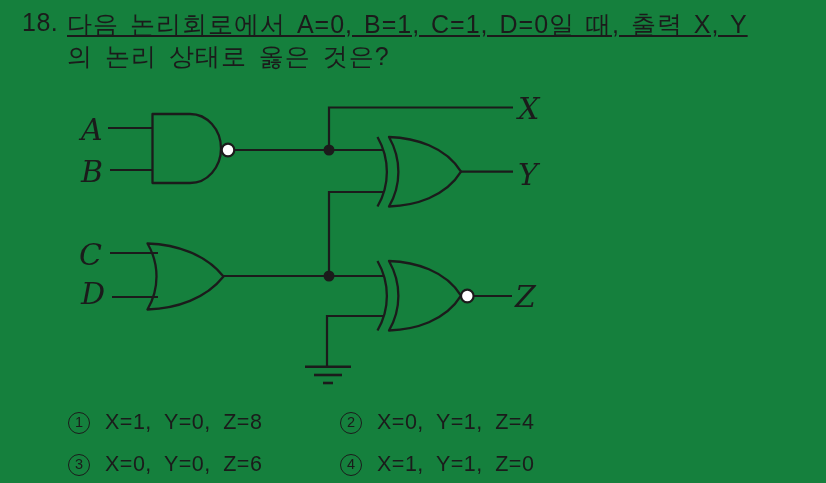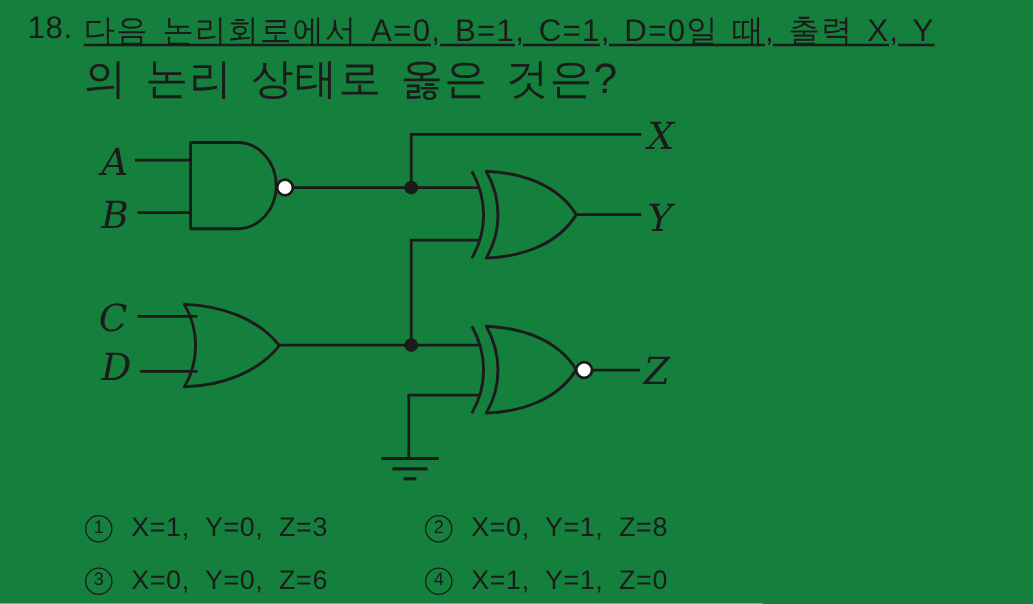--- a/index.html
+++ b/index.html
@@ -18,21 +18,21 @@
     font-size: 25px; letter-spacing: 0.5px;
   }
   .q-line1 {
     position: absolute; left: 67px; top: 8px;
     font-size: 25px; letter-spacing: 1px; word-spacing: 3px;
     white-space: nowrap;
     text-decoration: underline;
   }
   .q-line2 {
     position: absolute; left: 67px; top: 40px;
-    font-size: 34px; letter-spacing: 1px; word-spacing: 4px;
+    font-size: 25px; letter-spacing: 1px; word-spacing: 4px;
     white-space: nowrap;
   }
   
   #circuit-svg { position: absolute; left: 0; top: 0; }
   .wire { stroke: #1b1b1b; stroke-width: 2.2; fill: none; stroke-linecap: butt; }
   .gate { stroke: #1b1b1b; stroke-width: 2.3; fill: none; stroke-linejoin: round; }
   .bubble { stroke: #1b1b1b; stroke-width: 2.2; fill: #ffffff; }
   .dot { fill: #1b1b1b; stroke: none; }
   .sig-label {
     font-family: "DejaVu Serif", "Liberation Serif", serif;
@@ -121,28 +121,28 @@
     <text class="sig-label" x="81" y="304">D</text>
     <text class="sig-label" x="518" y="119">X</text>
     <text class="sig-label" x="518" y="185">Y</text>
     <text class="sig-label" x="515" y="307">Z</text>
   </svg>
 
   <div class="option" id="option-1">
     <span class="opt-circle">
       <span>1</span>
     </span>
-    <span class="opt-text">X=1, Y=0, Z=3</span>
+    <span class="opt-text">X=1, Y=0, Z=8</span>
   </div>
 
   <div class="option" id="option-2">
     <span class="opt-circle">
       <span>2</span>
     </span>
-    <span class="opt-text">X=0, Y=1, Z=8</span>
+    <span class="opt-text">X=0, Y=1, Z=4</span>
   </div>
 
   <div class="option" id="option-3">
     <span class="opt-circle">
       <span>3</span>
     </span>
     <span class="opt-text">X=0, Y=0, Z=6</span>
   </div>
 
   <div class="option" id="option-4">

